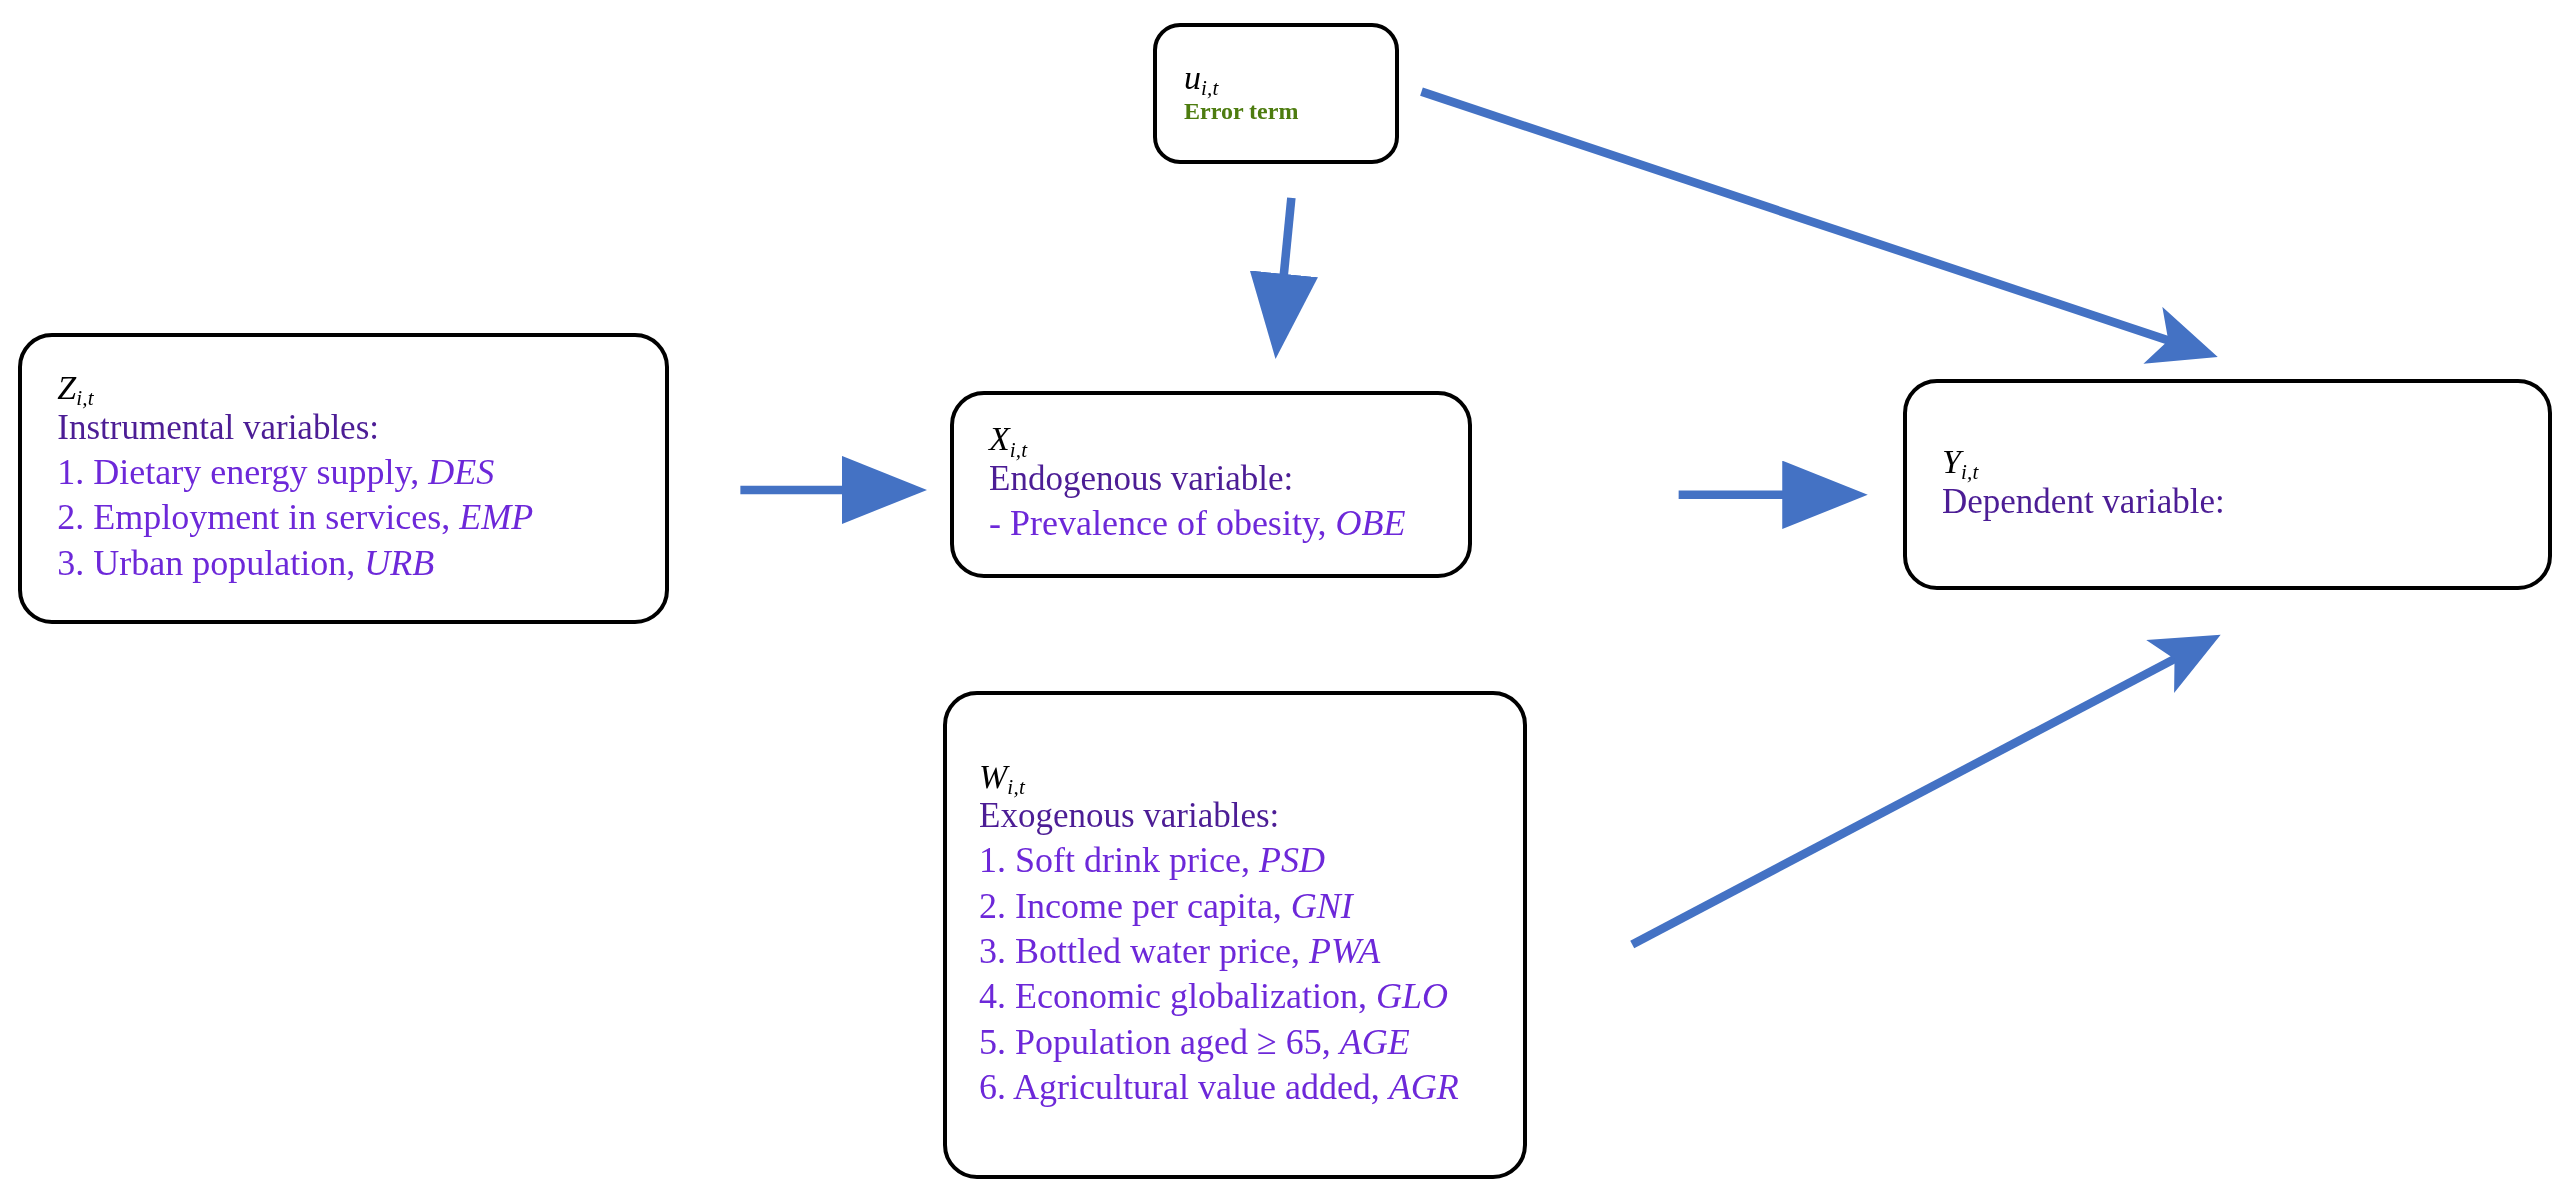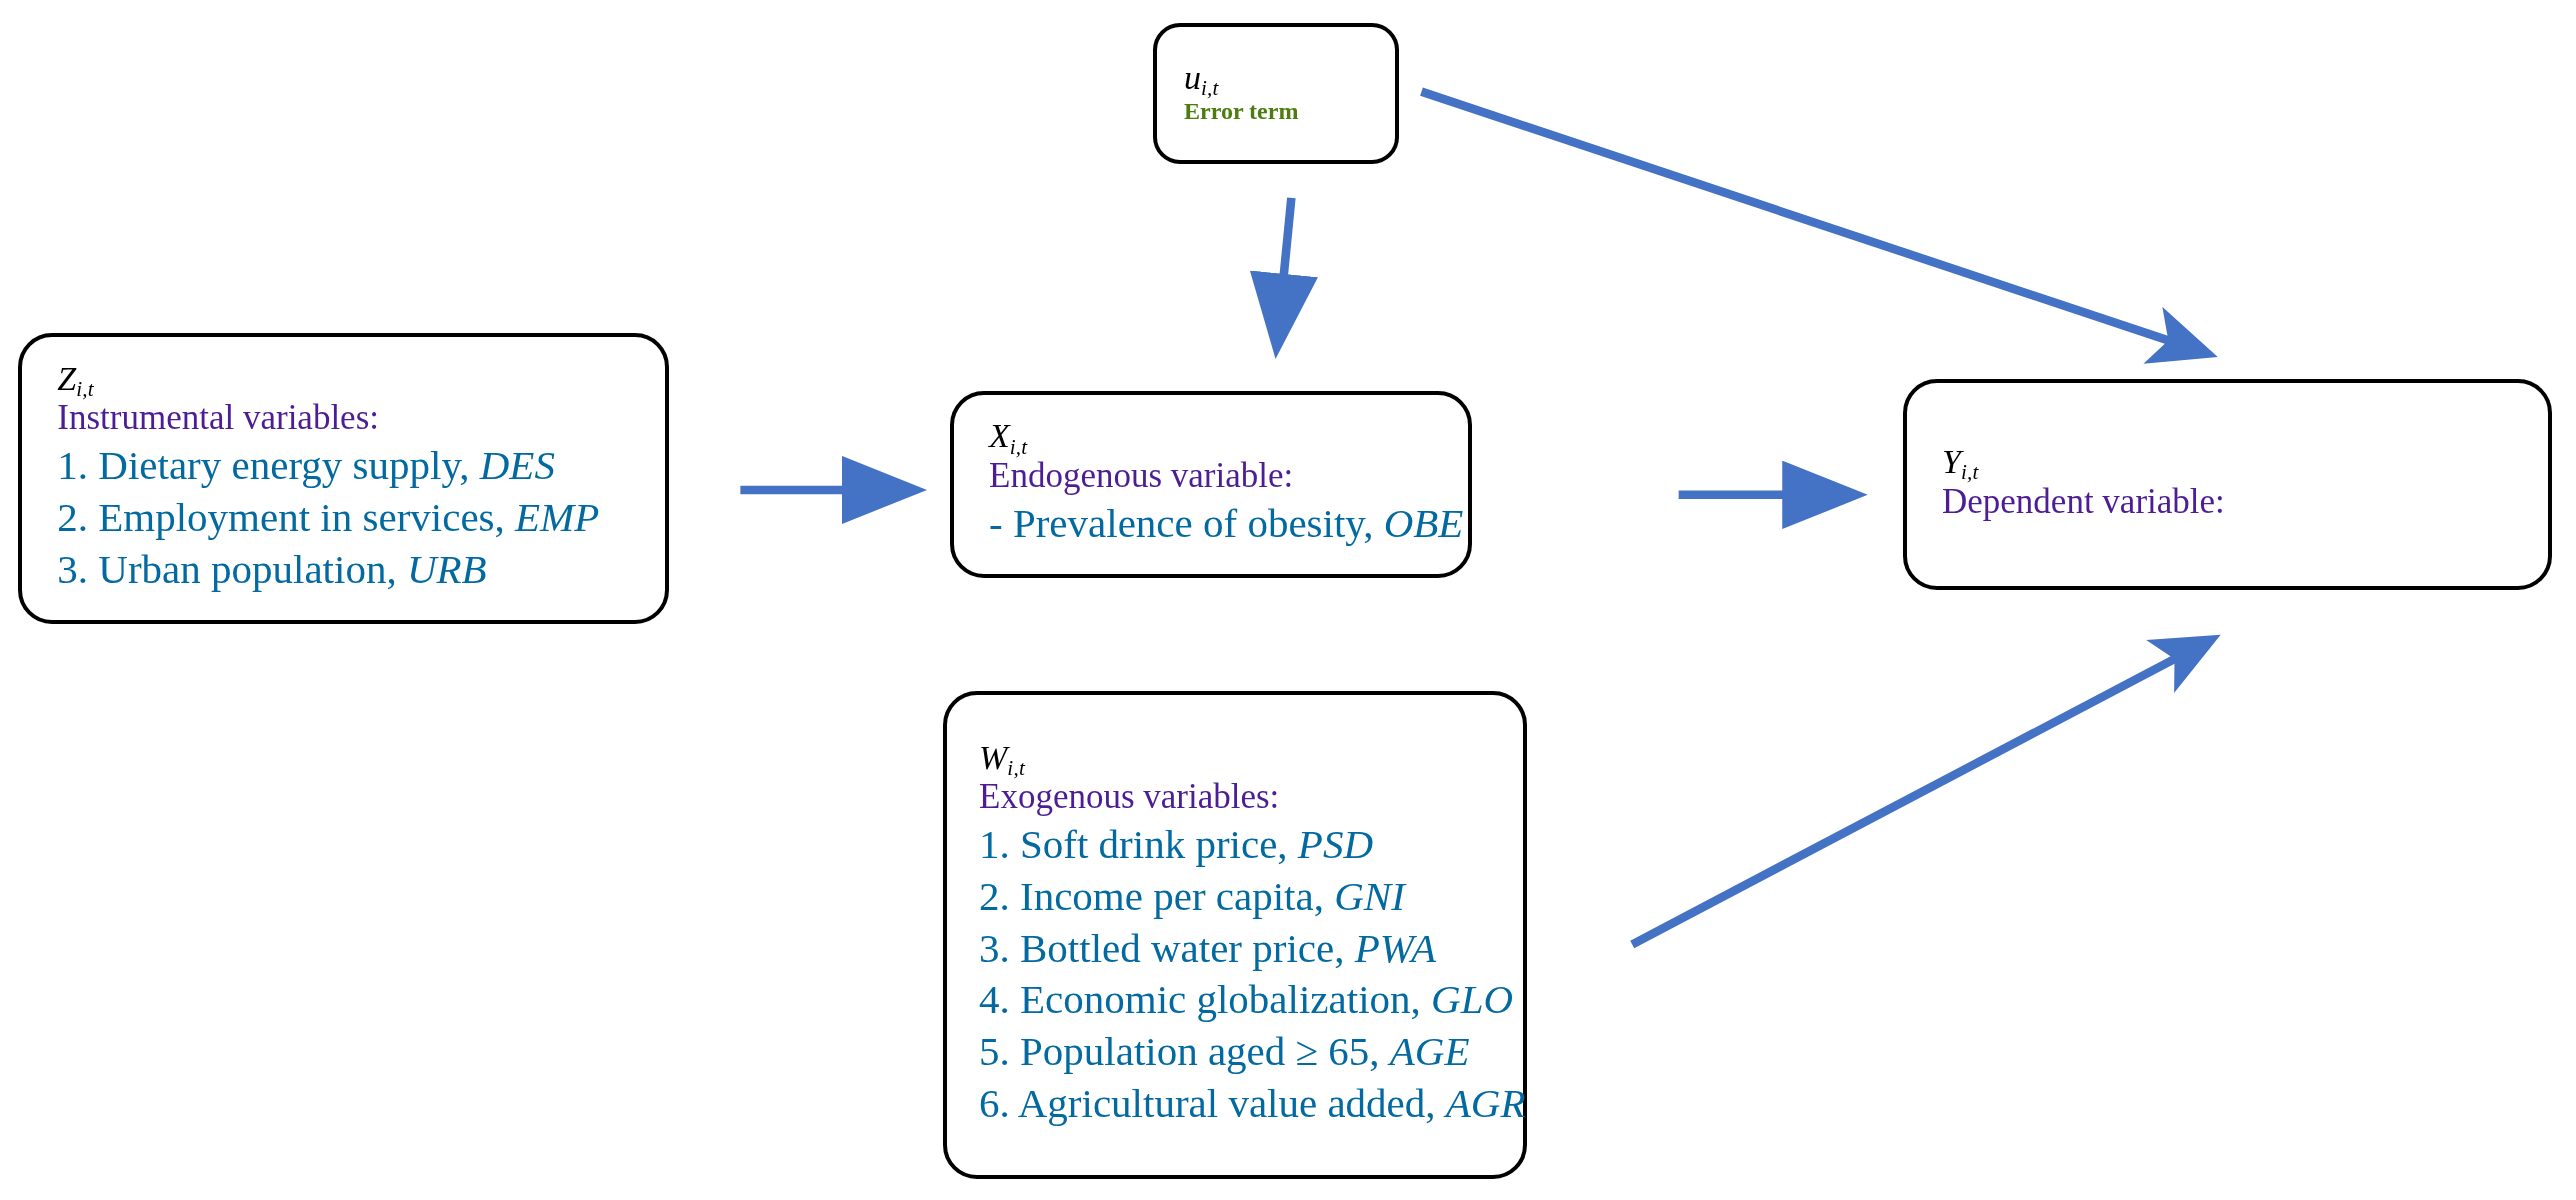--- a/index.html
+++ b/index.html
@@ -44,24 +44,24 @@
     top: 0.30em;
     letter-spacing: 0.01em;
   }
   .heading {
     font-size: 35px;
     line-height: 1.26;
     white-space: nowrap;
     color: #4c1d95;
   }
   .item {
-    font-size: 41px;
+    font-size: 36px;
     line-height: 1.26;
     white-space: nowrap;
-    color: #0369a1;
+    color: #6d28d9;
   }
   .item .code {
     font-style: italic;
   }
   .plain {
     font-size: 24px;
     line-height: 1.26;
     white-space: nowrap;
     color: #4d7c0f;
     font-weight: bold;

